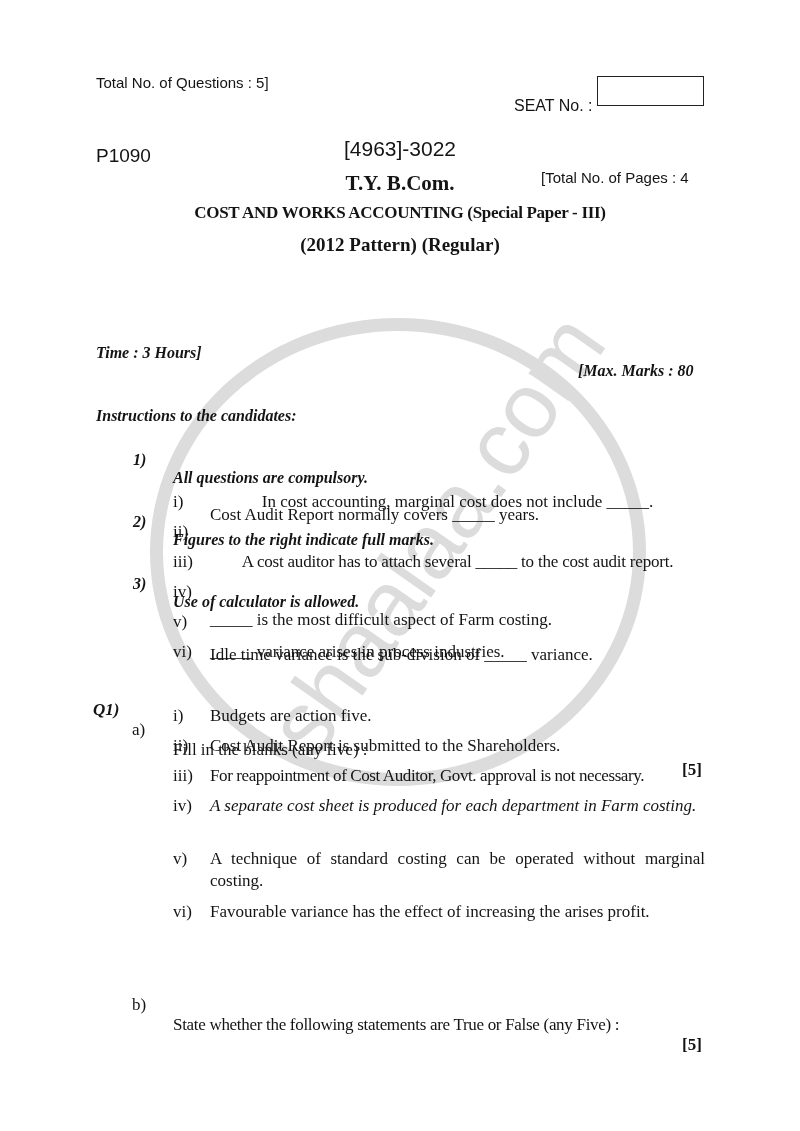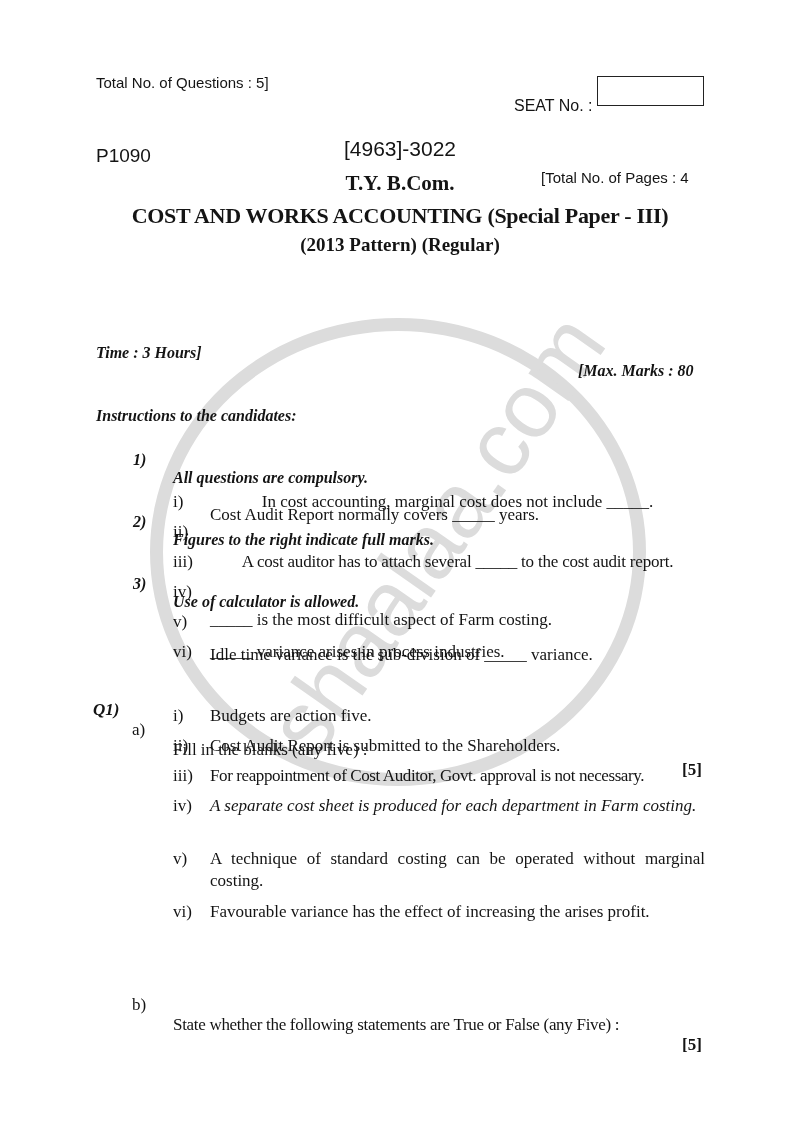--- a/index.html
+++ b/index.html
@@ -38,22 +38,22 @@
 <div class="watermark-text">shaalaa.com</div>
 
 <div class="abs sans layer" style="left:96px; top:74px; font-size:15px;">Total No. of Questions : 5]</div>
 <div class="abs sans layer" style="left:514px; top:80px; font-size:16px;">SEAT No. :</div>
 <div class="seat-box layer"><span></span></div>
 <div class="abs sans layer" style="left:96px; top:110px; font-size:19px;">P1090</div>
 <div class="abs sans layer" style="left:541px; top:112px; font-size:15px;">[Total No. of Pages : 4</div>
 
 <div class="title-center sans layer" style="top:137px; font-size:21px;">[4963]-3022</div>
 <div class="title-center serif layer" style="top:171px; font-size:21px; font-weight:bold;">T.Y. B.Com.</div>
-<div class="title-center serif layer" style="top:203px; font-size:22px; font-weight:bold; letter-spacing:-0.3px;">COST AND WORKS ACCOUNTING (Special Paper - III)</div>
-<div class="title-center serif layer" style="top:234px; font-size:19px; font-weight:bold;">(2013 Pattern)  (Regular)</div>
+<div class="title-center serif layer" style="top:203px; font-size:17px; font-weight:bold; letter-spacing:-0.3px;">COST AND WORKS ACCOUNTING (Special Paper - III)</div>
+<div class="title-center serif layer" style="top:234px; font-size:19px; font-weight:bold;">(2012 Pattern)  (Regular)</div>
 
 <div class="abs serif bi layer" style="left:96px; top:270px; font-size:16px;">Time : 3 Hours]</div>
 <div class="abs serif bi layer" style="left:578px; top:270px; font-size:16px;">[Max. Marks : 80</div>
 
 <div class="abs serif bi layer" style="left:96px; top:297px; font-size:16px;">Instructions to the candidates:</div>
 
 <div class="abs serif bi layer" style="left:133px; top:323px; font-size:16px;">1)</div>
 <div class="abs serif bi layer" style="left:173px; top:323px; font-size:16px;">All questions are compulsory.</div>
 <div class="abs serif bi layer" style="left:133px; top:349px; font-size:16px;">2)</div>
 <div class="abs serif bi layer" style="left:173px; top:349px; font-size:16px;">Figures to the right indicate full marks.</div>

